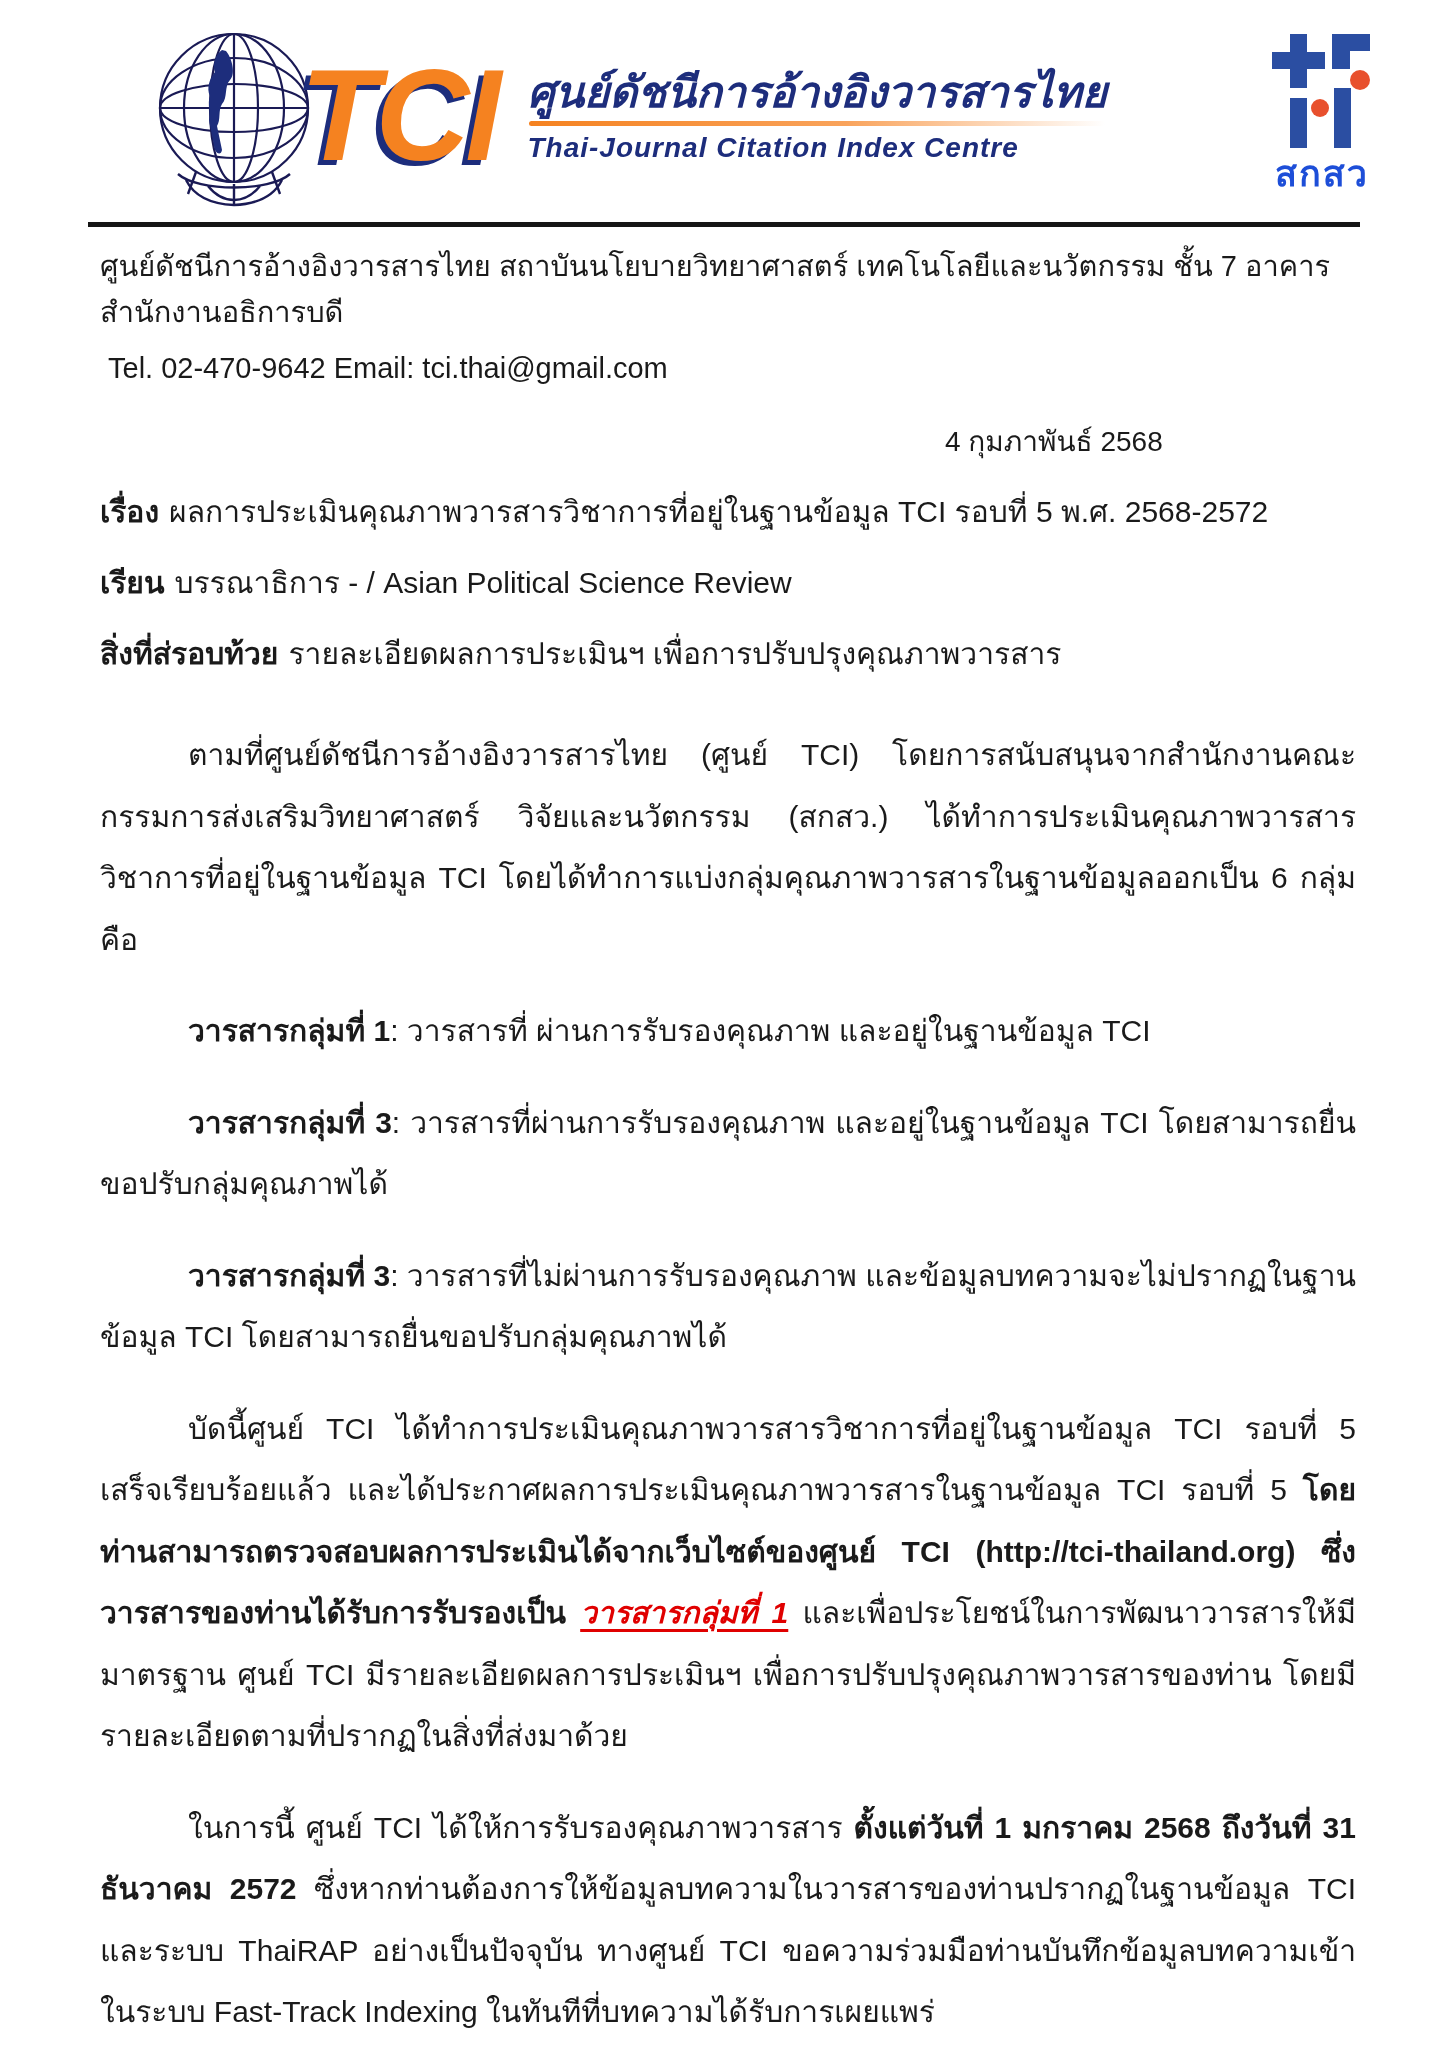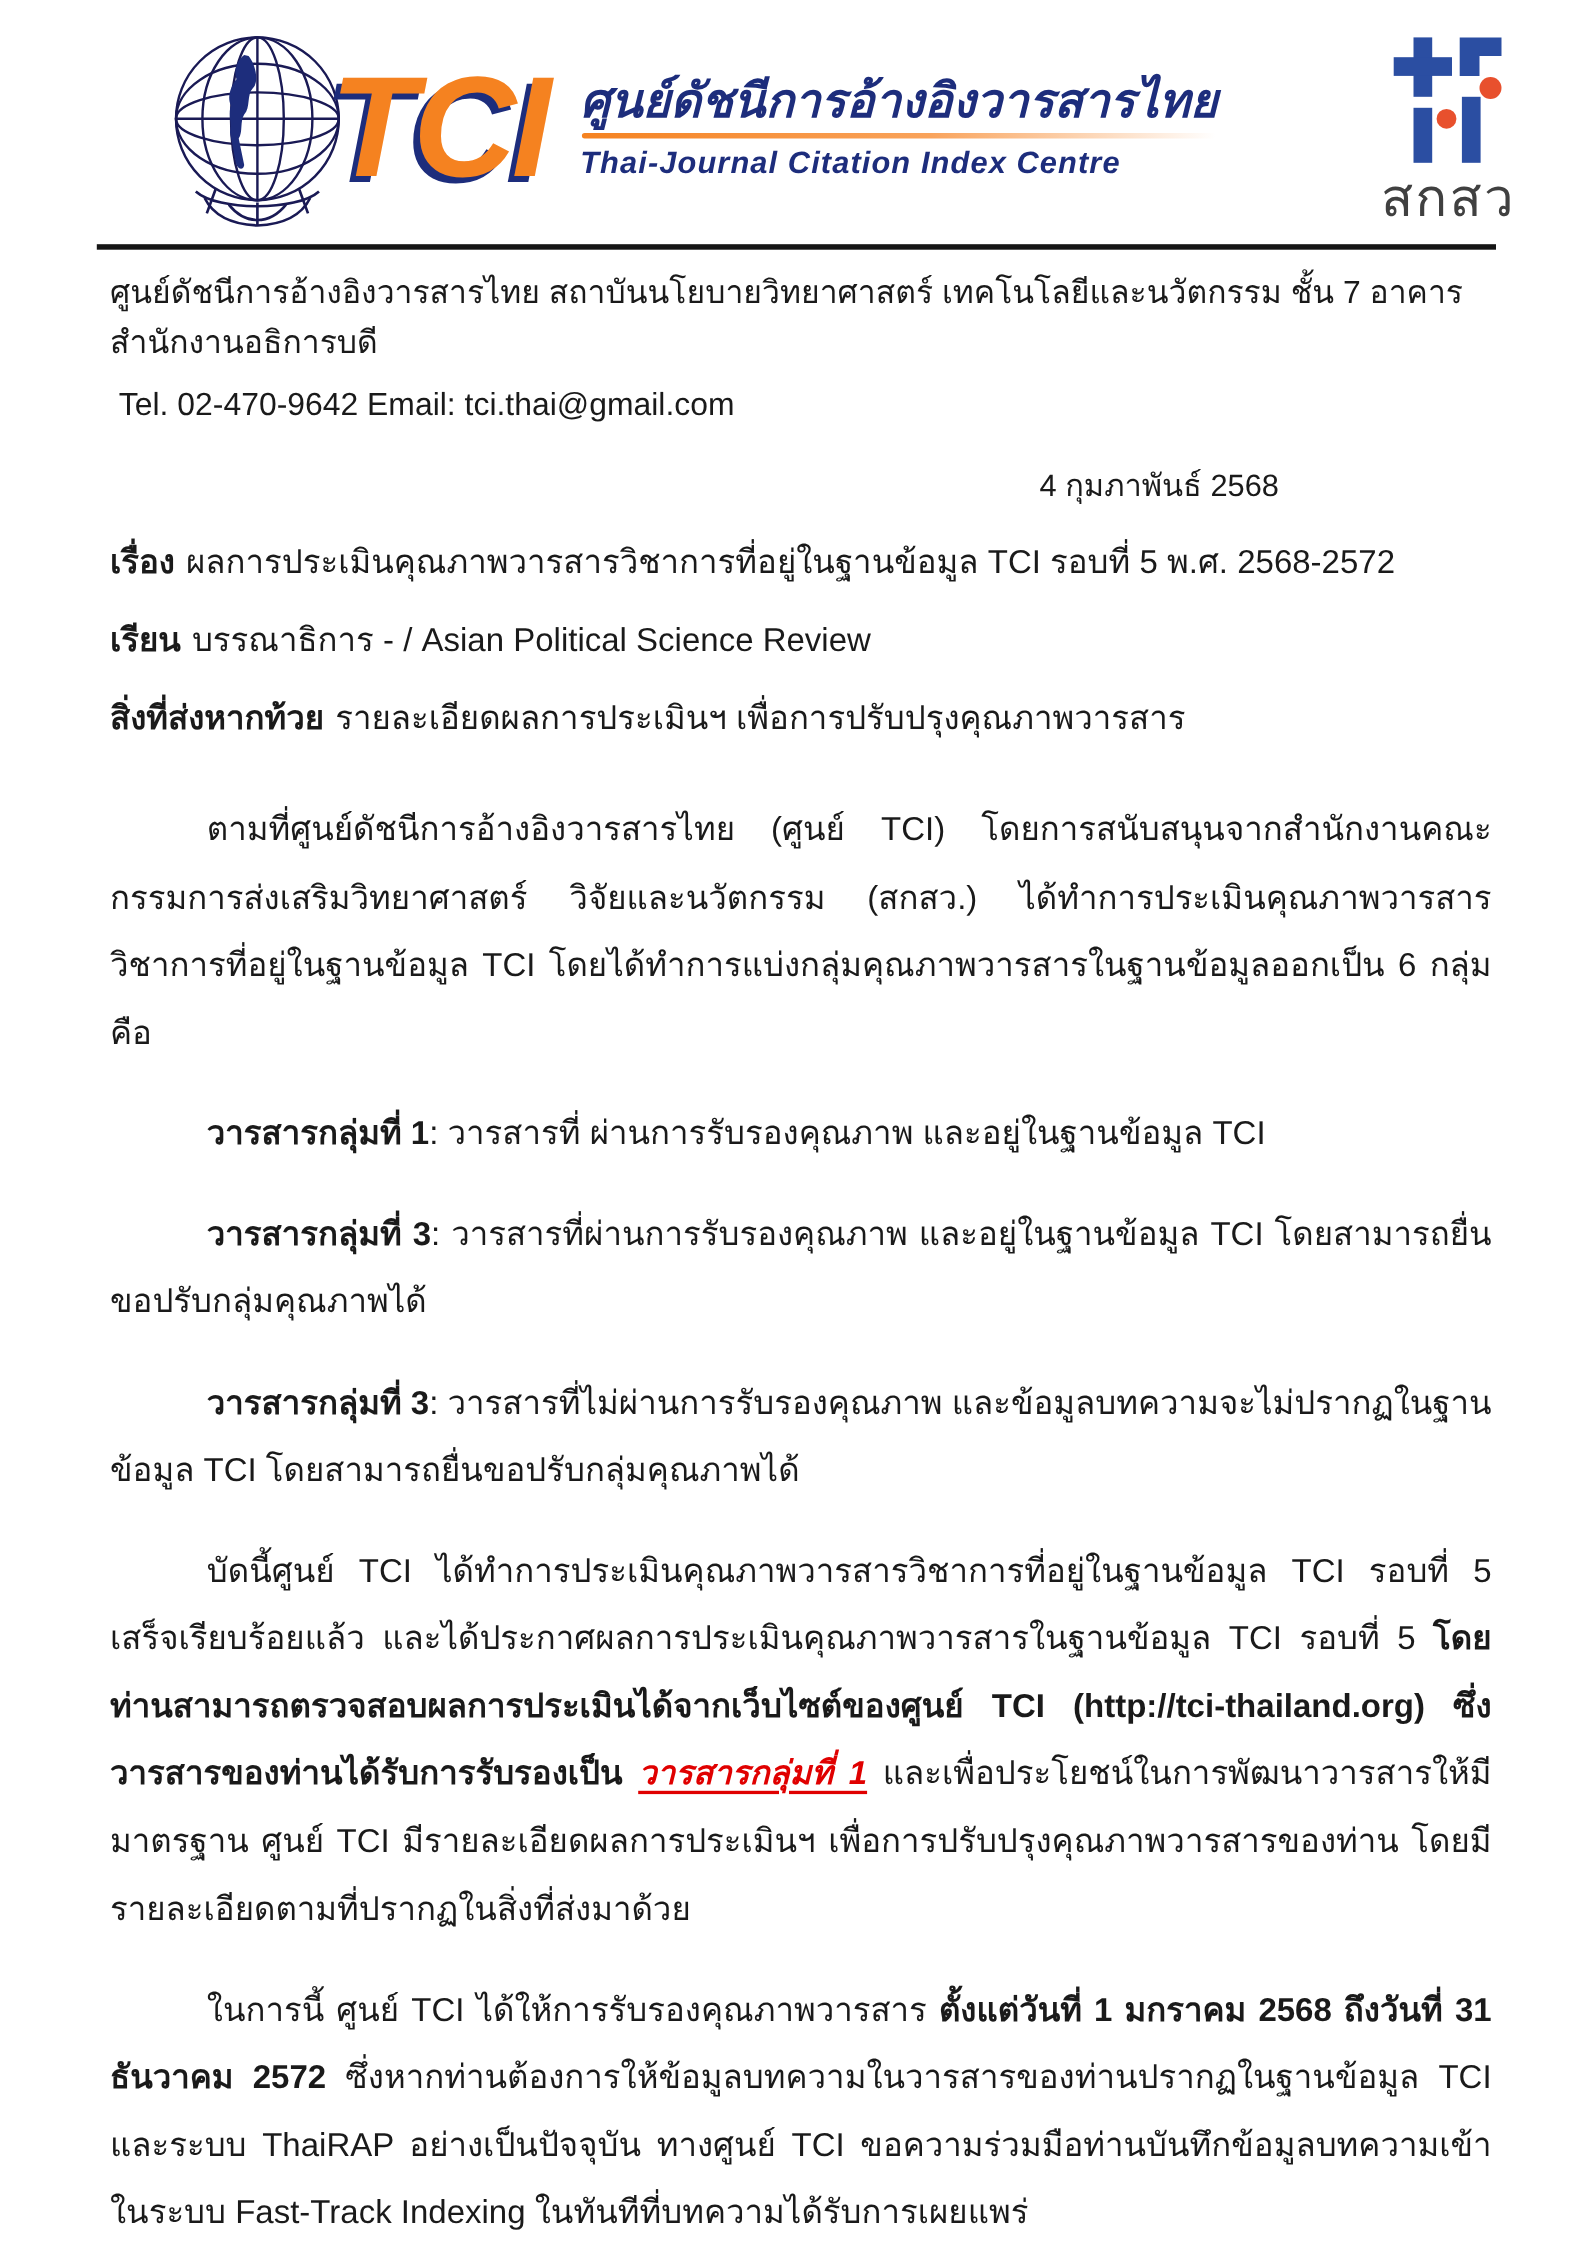--- a/index.html
+++ b/index.html
@@ -38,22 +38,22 @@
     height:5px;margin:4px 2px 6px 2px;
     background:linear-gradient(to right,#f58220 0%,#f9a35b 55%,#ffffff 100%);
     border-radius:3px;
   }
   .org-en{
     font-size:28px;font-weight:bold;font-style:italic;
     color:#1d2d7c;letter-spacing:1px;
   }
   .sksv{margin-left:auto;text-align:center;margin-top:8px;}
   .sksv-text{
-    font-size:48px;font-weight:normal;
-    color:#404040;line-height:1;margin-top:2px;
+    font-size:36px;font-weight:bold;
+    color:#1d4ed8;line-height:1;margin-top:2px;
     letter-spacing:2px;
   }
   .head-rule{
     border-top:5px solid #151515;
     margin:12px 88px 0 88px;
   }
   
   .address{margin:16px 95px 0 100px;}
   .address p{margin:0 0 9px 0;font-size:29px;line-height:1.6;}
   .address .contact{padding-left:8px;}
@@ -136,21 +136,21 @@
   <section class="address">
     <p>ศูนย์ดัชนีการอ้างอิงวารสารไทย สถาบันนโยบายวิทยาศาสตร์ เทคโนโลยีและนวัตกรรม ชั้น 7 อาคารสำนักงานอธิการบดี</p>
     <p class="contact">Tel. 02-470-9642 Email: tci.thai@gmail.com</p>
   </section>
 
   <div class="date-line">4 กุมภาพันธ์ 2568</div>
 
   <section class="fields">
     <p><span class="lbl">เรื่อง</span><span>ผลการประเมินคุณภาพวารสารวิชาการที่อยู่ในฐานข้อมูล TCI รอบที่ 5 พ.ศ. 2568-2572</span></p>
     <p><span class="lbl">เรียน</span><span>บรรณาธิการ - / Asian Political Science Review</span></p>
-    <p><span class="lbl">สิ่งที่ส่งหากท้วย</span><span>รายละเอียดผลการประเมินฯ เพื่อการปรับปรุงคุณภาพวารสาร</span></p>
+    <p><span class="lbl">สิ่งที่ส่รอบท้วย</span><span>รายละเอียดผลการประเมินฯ เพื่อการปรับปรุงคุณภาพวารสาร</span></p>
   </section>
 
   <section class="body-text">
     <p class="para">ตามที่ศูนย์ดัชนีการอ้างอิงวารสารไทย (ศูนย์ TCI) โดยการสนับสนุนจากสำนักงานคณะกรรมการส่งเสริมวิทยาศาสตร์ วิจัยและนวัตกรรม (สกสว.) ได้ทำการประเมินคุณภาพวารสารวิชาการที่อยู่ในฐานข้อมูล TCI โดยได้ทำการแบ่งกลุ่มคุณภาพวารสารในฐานข้อมูลออกเป็น 6 กลุ่ม คือ</p>
 
     <p class="group"><span class="b">วารสารกลุ่มที่ 1</span><span>: วารสารที่ ผ่านการรับรองคุณภาพ และอยู่ในฐานข้อมูล TCI</span></p>
     <p class="group"><span class="b">วารสารกลุ่มที่ 3</span><span>: วารสารที่ผ่านการรับรองคุณภาพ และอยู่ในฐานข้อมูล TCI โดยสามารถยื่นขอปรับกลุ่มคุณภาพได้</span></p>
     <p class="group"><span class="b">วารสารกลุ่มที่ 3</span><span>: วารสารที่ไม่ผ่านการรับรองคุณภาพ และข้อมูลบทความจะไม่ปรากฏในฐานข้อมูล TCI โดยสามารถยื่นขอปรับกลุ่มคุณภาพได้</span></p>
 
     <p class="para"><span>บัดนี้ศูนย์ TCI ได้ทำการประเมินคุณภาพวารสารวิชาการที่อยู่ในฐานข้อมูล TCI รอบที่ 5 เสร็จเรียบร้อยแล้ว และได้ประกาศผลการประเมินคุณภาพวารสารในฐานข้อมูล TCI รอบที่ 5 </span><span class="b">โดยท่านสามารถตรวจสอบผลการประเมินได้จากเว็บไซต์ของศูนย์ TCI (http://tci-thailand.org) ซึ่งวารสารของท่านได้รับการรับรองเป็น </span><span class="red-hl">วารสารกลุ่มที่ 1</span><span> และเพื่อประโยชน์ในการพัฒนาวารสารให้มีมาตรฐาน ศูนย์ TCI มีรายละเอียดผลการประเมินฯ เพื่อการปรับปรุงคุณภาพวารสารของท่าน โดยมีรายละเอียดตามที่ปรากฏในสิ่งที่ส่งมาด้วย</span></p>

